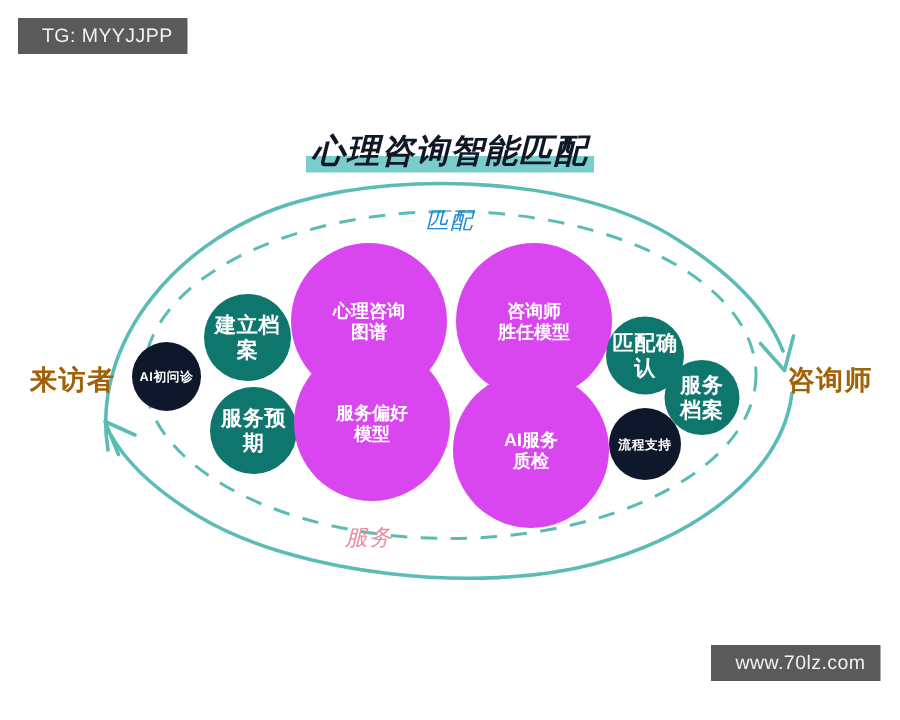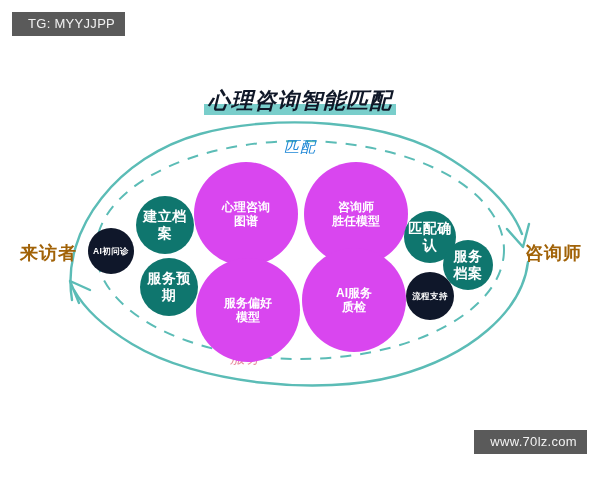--- a/index.html
+++ b/index.html
@@ -177,21 +177,21 @@
       </div>
       <div class="bubble md" style="left: 140px; top: 258px; width: 58px; height: 58px;">
         <span>服务预期</span>
       </div>
       <div class="bubble lg" style="left: 194px; top: 162px; width: 104px; height: 104px;">
         <span>心理咨询<br>图谱</span>
       </div>
       <div class="bubble lg" style="left: 304px; top: 162px; width: 104px; height: 104px;">
         <span>咨询师<br>胜任模型</span>
       </div>
-      <div class="bubble lg" style="left: 196px; top: 258px; width: 104px; height: 104px;">
+      <div class="bubble lg" style="left: 196px; top: 230px; width: 104px; height: 104px;">
         <span>服务偏好<br>模型</span>
       </div>
       <div class="bubble lg" style="left: 302px; top: 248px; width: 104px; height: 104px;">
         <span>AI服务<br>质检</span>
       </div>
       <div class="bubble md" style="left: 404px; top: 211px; width: 52px; height: 52px;">
         <span>匹配确认</span>
       </div>
       <div class="bubble md" style="left: 443px; top: 240px; width: 50px; height: 50px;">
         <span>服务档案</span>

